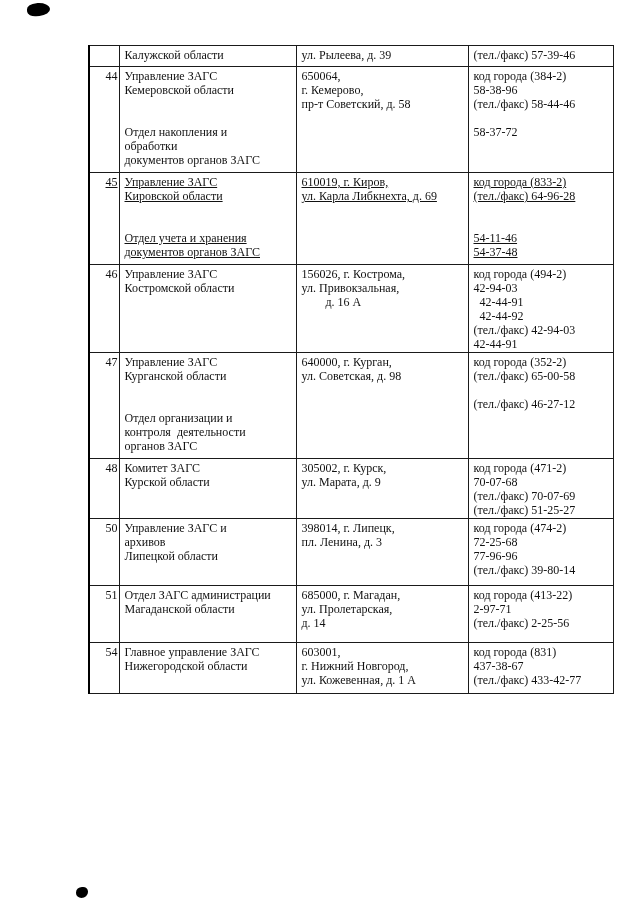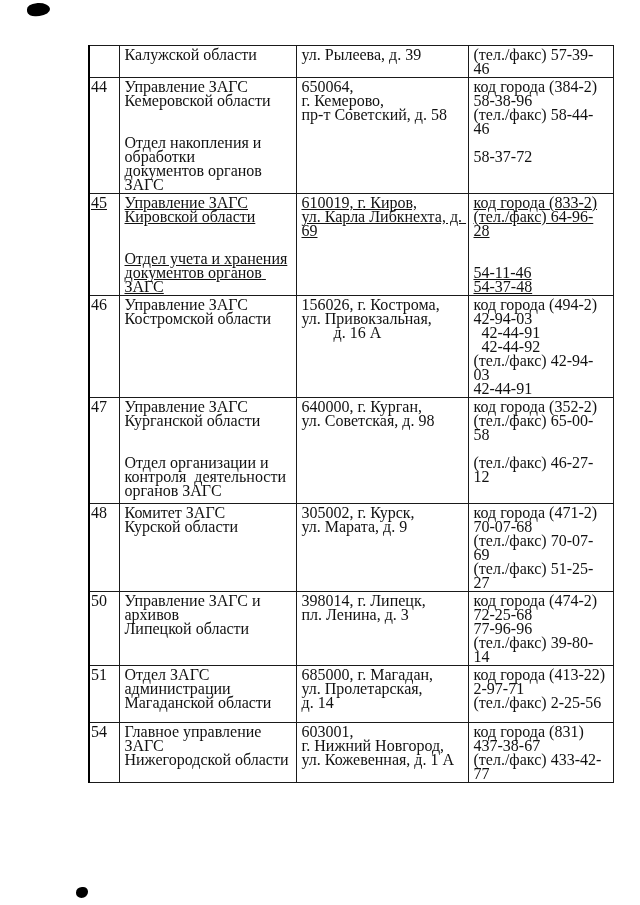--- a/index.html
+++ b/index.html
@@ -12,27 +12,27 @@
   .blob-top { left:27px; top:3px; width:23px; height:13px; border-radius:45% 55% 50% 40%; transform:rotate(-4deg); }
   .blob-bottom { left:76px; top:887px; width:12px; height:11px; border-radius:50% 40% 55% 45%; }
   .doc-table {
     position:absolute; left:88px; top:45px;
     border-collapse:collapse; table-layout:fixed; width:524px;
     border:1px solid #000; border-left:2px solid #000;
   }
   .doc-table td {
     border:1px solid #1a1a1a;
     vertical-align:top;
-    font-size:16px; line-height:14px;
+    font-size:12px; line-height:14px;
     padding:2px 4px 1px 5px;
     white-space:pre-wrap;
     overflow:hidden;
     margin-top:44px;
   }
-  td.c-num  { width:30px;  text-align:left; padding-left:1px; padding-right:1px; }
+  td.c-num  { width:30px;  text-align:right; padding-left:1px; padding-right:1px; }
   td.c-name { width:177px; }
   td.c-addr { width:172px; }
   td.c-phone{ width:145px; }
   .doc-table tr:nth-child(1)  { height:21px; }
   .doc-table tr:nth-child(2)  { height:106px; }
   .doc-table tr:nth-child(3)  { height:92px;text-decoration:underline; }
   .doc-table tr:nth-child(4)  { height:88px; }
   .doc-table tr:nth-child(5)  { height:106px; }
   .doc-table tr:nth-child(6)  { height:55px; }
   .doc-table tr:nth-child(7)  { height:67px; }

